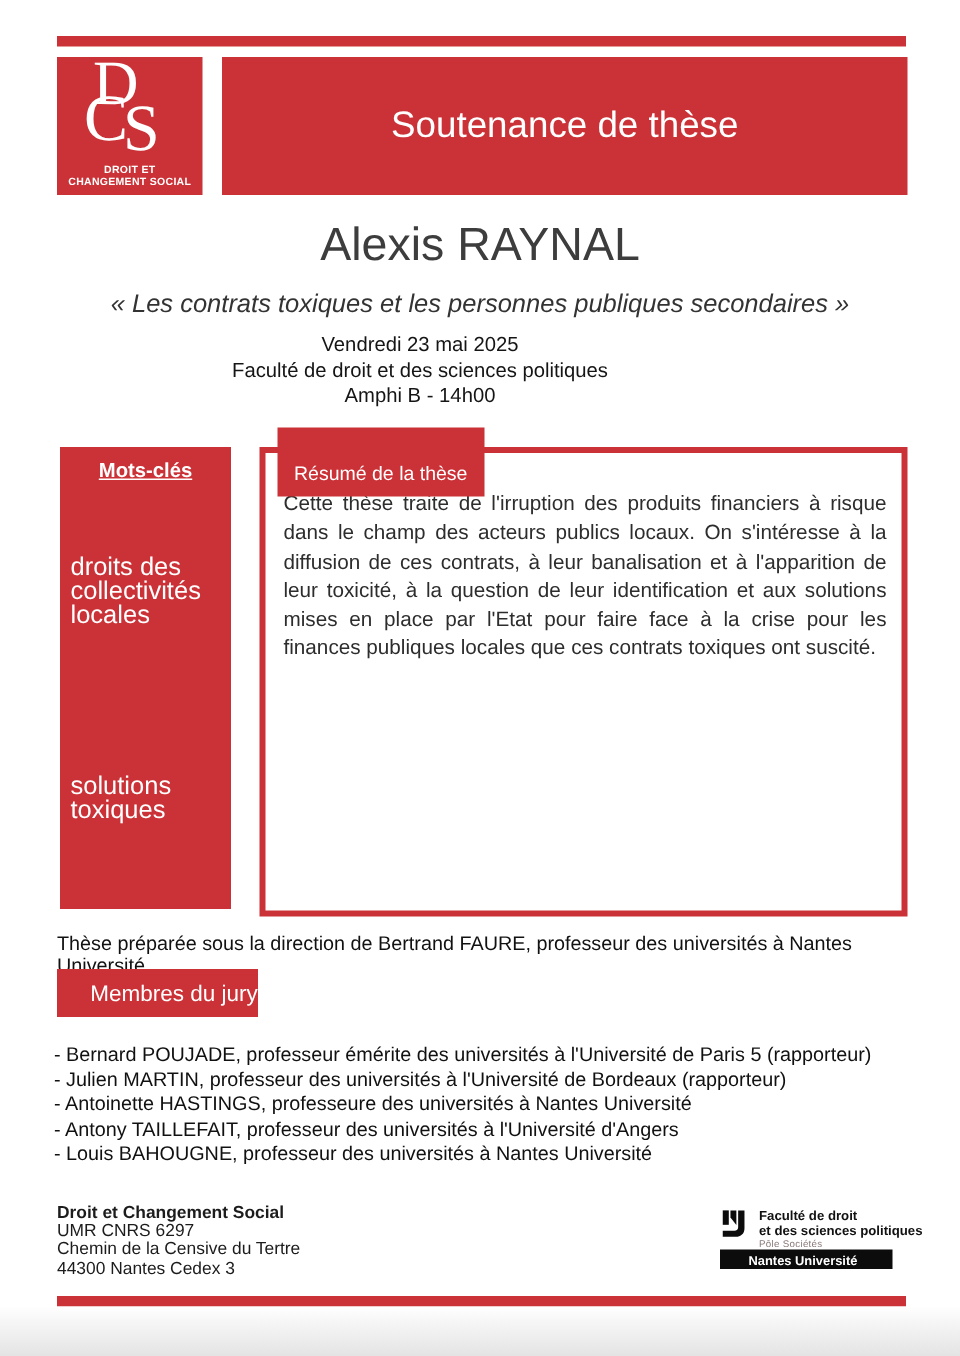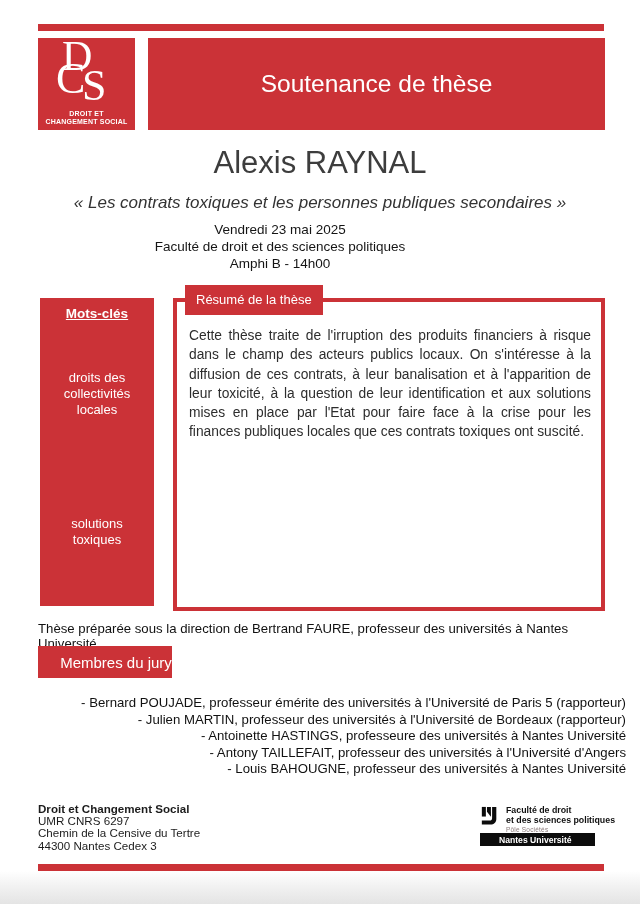--- a/index.html
+++ b/index.html
@@ -32,37 +32,37 @@
   .candidate-name{left:0;top:146px;width:640px;text-align:center;
     font-size:31px;color:#3d3d3d;line-height:1.1;}
   .thesis-title{left:0;top:193px;width:640px;text-align:center;
     font-style:italic;font-size:17px;color:#333;}
   .event-block{left:0;top:221px;width:560px;text-align:center;
     font-size:13.5px;line-height:17px;color:#151515;}
   
   .sidebar{left:40px;top:298px;width:114px;height:308px;background:#cb3237;color:#fff;}
   .kw-heading{position:absolute;top:8px;left:0;width:100%;text-align:center;
     font-weight:bold;text-decoration:underline;font-size:13.5px;}
-  .kw{position:absolute;left:7px;width:100px;text-align:center;font-size:13px;line-height:16px;}
+  .kw{position:absolute;left:7px;width:100px;font-size:17px;line-height:16px;}
   .kw-1{top:72px;}
   .kw-2{top:158px;}
   .kw-3{top:218px;}
   
   .resume-box{left:173px;top:298px;width:432px;height:313px;
     border:4px solid #cb3237;background:#fff;box-sizing:border-box;}
   .resume-label{position:absolute;left:8px;top:-17px;background:#cb3237;color:#fff;
-    font-size:13px;padding:7px 11px 8px 11px;white-space:nowrap;}
+    font-size:13px;padding:23px 11px 8px 11px;white-space:nowrap;}
   .resume-text{margin:24px 10px 0 12px;text-align:justify;
     font-size:13.8px;line-height:19.3px;color:#2d2d2d;}
   
   .direction-line{left:38px;top:621px;width:580px;font-size:13.2px;color:#111;}
   .jury-box{left:38px;top:646px;width:134px;height:32px;background:#cb3237;
     display:flex;align-items:center;justify-content:center;}
   .jury-heading{color:#fff;font-size:15px;margin-left:22px;}
-  .jury-list{left:36px;top:695px;width:590px;font-size:13.2px;line-height:16.6px;color:#111;text-align:right;}
+  .jury-list{left:36px;top:695px;width:590px;font-size:13.2px;line-height:16.6px;color:#111;}
   
   .footer-left{left:38px;top:803px;font-size:11.6px;line-height:12.2px;color:#1c1c1c;}
   .footer-lab-name{font-weight:bold;}
   .uni-mark{left:480px;top:806px;width:22px;height:22px;}
   .uni-text{left:506px;top:806px;font-size:8.8px;line-height:9.6px;font-weight:bold;color:#111;}
   .uni-pole{font-size:6.5px;font-weight:normal;color:#8a7a7a;letter-spacing:.2px;}
   .uni-badge{left:480px;top:833px;width:115px;height:13px;background:#0c0c0c;color:#fff;
     font-size:8.6px;font-weight:bold;display:flex;align-items:center;padding-left:19px;box-sizing:border-box;}
 </style>
 </head>

